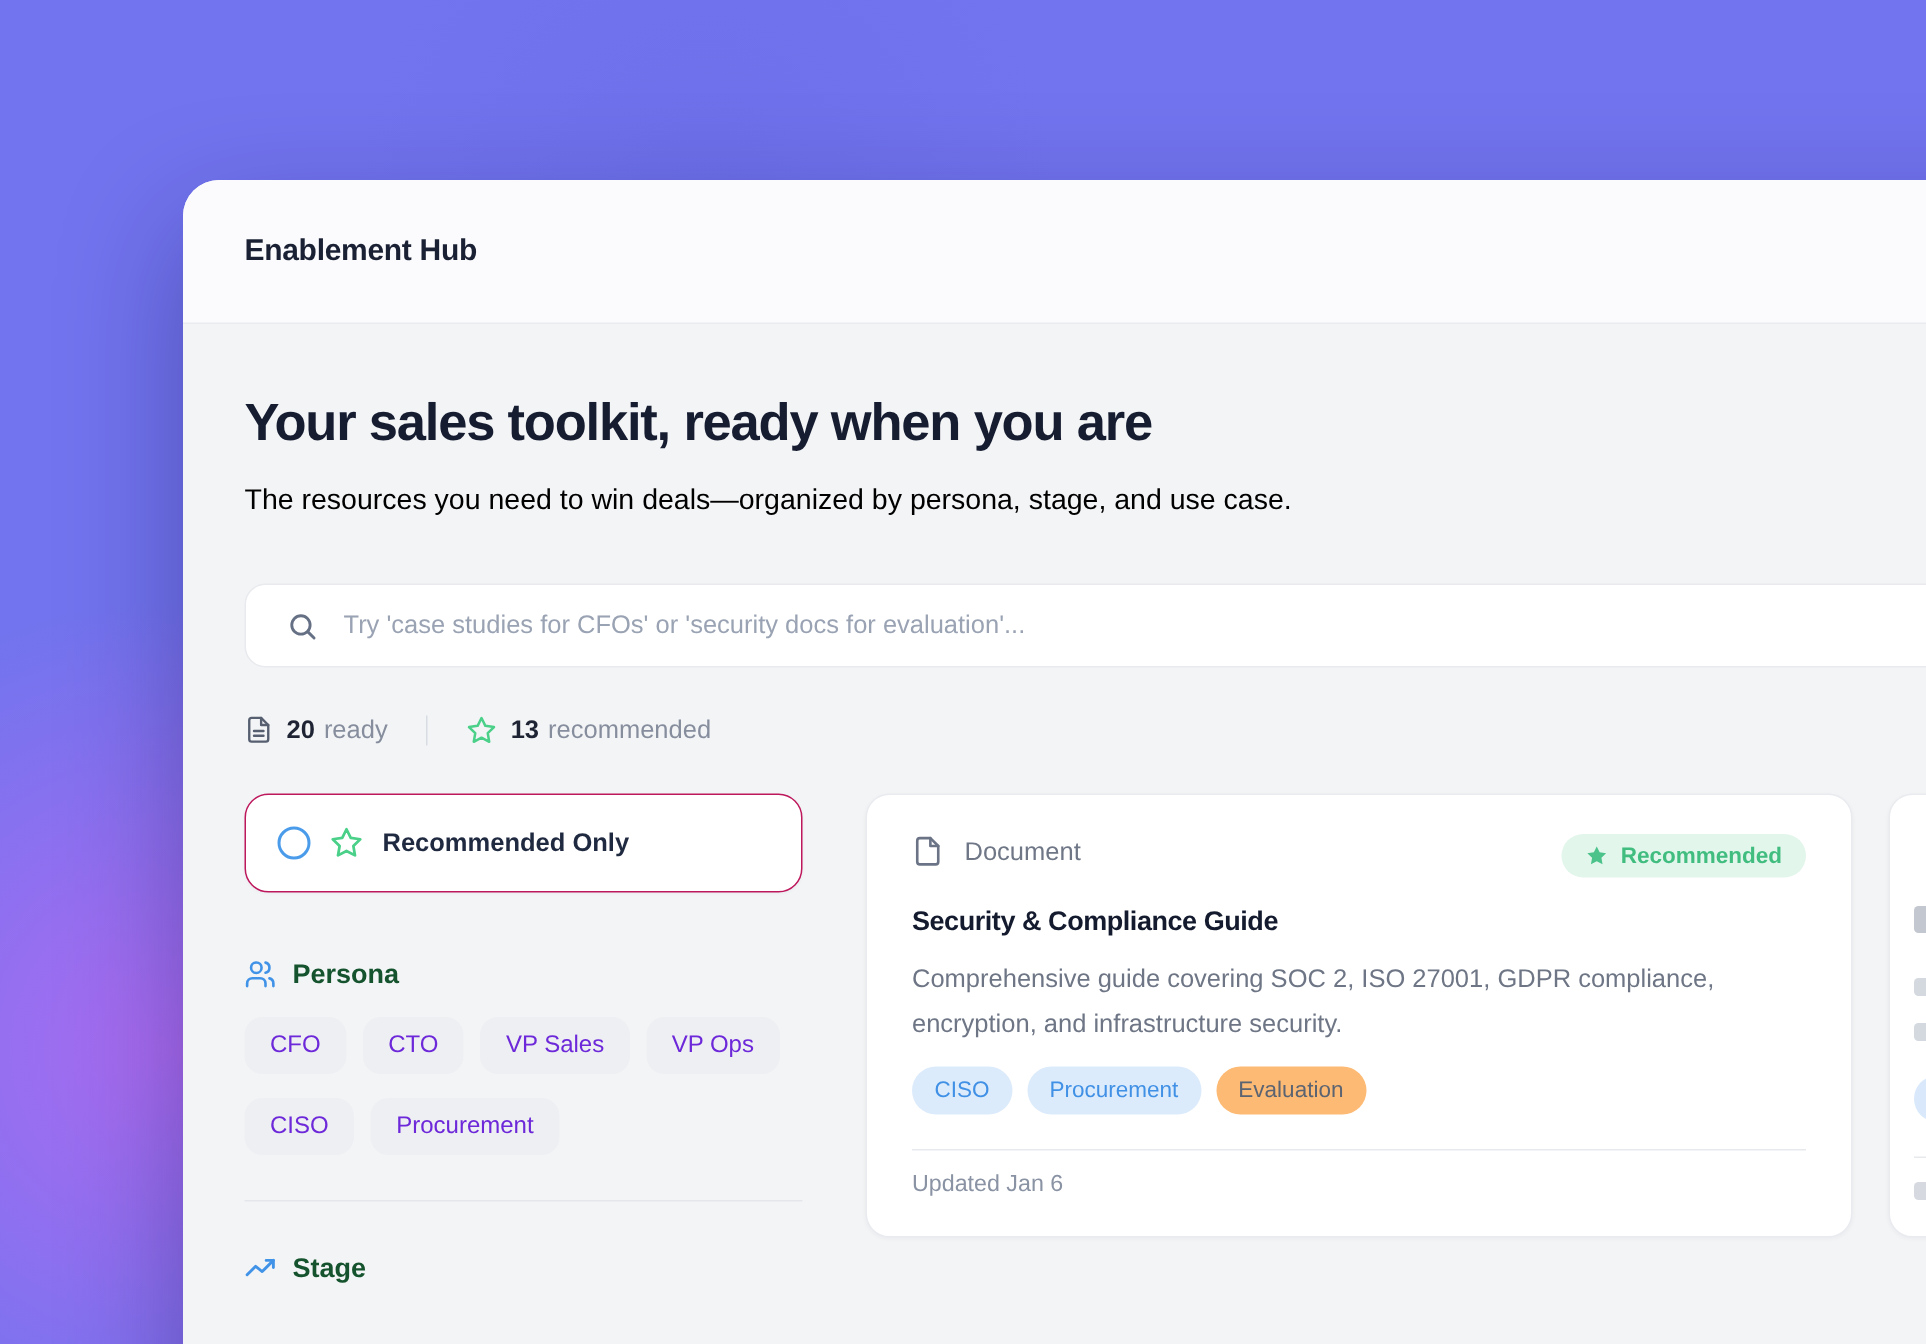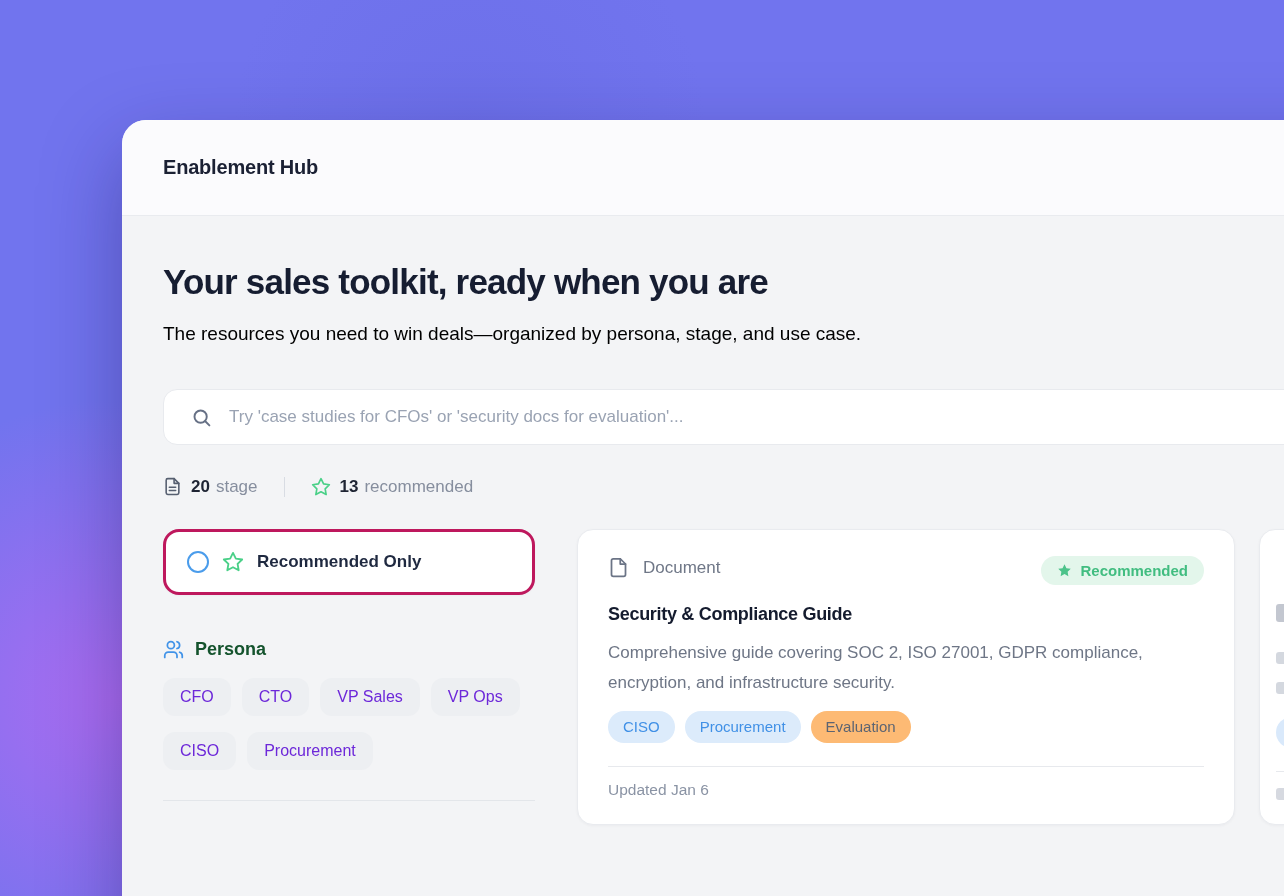--- a/index.html
+++ b/index.html
@@ -41,21 +41,21 @@
   .stats-row{margin-top:32px;display:flex;align-items:center;font-size:17px;color:#868e9e;}
   .stat{display:flex;align-items:flex-start;}
   .stat svg{margin-right:9px;}
   .stat b{color:#1e2433;font-weight:700;margin-right:6px;}
   .stat-divider{width:1px;height:20px;background:#d8dce3;margin:0 26px;}
 
   .main-grid{display:flex;margin-top:32px;align-items:flex-start;}
   .sidebar{width:372px;flex:0 0 auto;margin-right:42px;}
 
   .rec-card{
-    background:#fff;border:3px solid #be185d;border-radius:16px;height:66px;
+    background:#fff;border:1px solid #be185d;border-radius:16px;height:66px;
     display:flex;align-items:center;padding:0 21px;box-sizing:border-box;cursor:pointer;
     box-shadow:0 1px 2px rgba(20,25,60,.03);
   }
   .rec-radio{width:22px;height:22px;border:2px solid #4a9ceb;border-radius:50%;box-sizing:border-box;flex:0 0 auto;}
   .rec-card svg{margin-left:13px;}
   .rec-label{margin-left:13px;font-size:17px;font-weight:600;color:#1f2940;}
 
   .filter-section{margin-top:44px;}
   .filter-head{display:flex;align-items:center;}
   .filter-head svg{margin-right:11px;}
@@ -129,21 +129,21 @@
         <span class="stat">
           <span style="display:flex;">
             <svg width="19" height="19" viewBox="0 0 24 24" fill="none" stroke="#565f70" stroke-width="2" stroke-linecap="round" stroke-linejoin="round">
               <path d="M14 2H6a2 2 0 0 0-2 2v16a2 2 0 0 0 2 2h12a2 2 0 0 0 2-2V8z"></path>
               <polyline points="14 2 14 8 20 8"></polyline>
               <line x1="8" y1="13" x2="16" y2="13"></line>
               <line x1="8" y1="17" x2="16" y2="17"></line>
             </svg>
           </span>
           <b>20</b>
-          <span>stage</span>
+          <span>ready</span>
         </span>
         <span class="stat-divider"></span>
         <span class="stat">
           <span style="display:flex;">
             <svg width="20" height="20" viewBox="0 0 24 24" fill="none" stroke="#4ad088" stroke-width="2" stroke-linejoin="round">
               <polygon points="12 2 15.09 8.26 22 9.27 17 14.14 18.18 21.02 12 17.77 5.82 21.02 7 14.14 2 9.27 8.91 8.26"></polygon>
             </svg>
           </span>
           <b>13</b>
           <span>recommended</span>
@@ -180,20 +180,31 @@
               <span class="chip">CTO</span>
               <span class="chip">VP Sales</span>
               <span class="chip">VP Ops</span>
               <span class="chip">CISO</span>
               <span class="chip">Procurement</span>
             </div>
           </div>
 
           <hr class="side-divider">
 
+          <div class="stage-section">
+            <div class="filter-head">
+              <span style="display:flex;">
+                <svg width="21" height="21" viewBox="0 0 24 24" fill="none" stroke="#4193e8" stroke-width="2.2" stroke-linecap="round" stroke-linejoin="round">
+                  <polyline points="2 17 8.5 10.5 13.5 14.5 22 6"></polyline>
+                  <polyline points="16.5 6 22 6 22 11.5"></polyline>
+                </svg>
+              </span>
+              <span class="filter-title">Stage</span>
+            </div>
+          </div>
 
         </div>
 
         <div class="cards">
 
           <div class="card">
             <div class="card-top">
               <span class="card-type">
                 <span style="display:flex;">
                   <svg width="21" height="23" viewBox="0 0 24 24" fill="none" stroke="#6b7486" stroke-width="2" stroke-linecap="round" stroke-linejoin="round">

